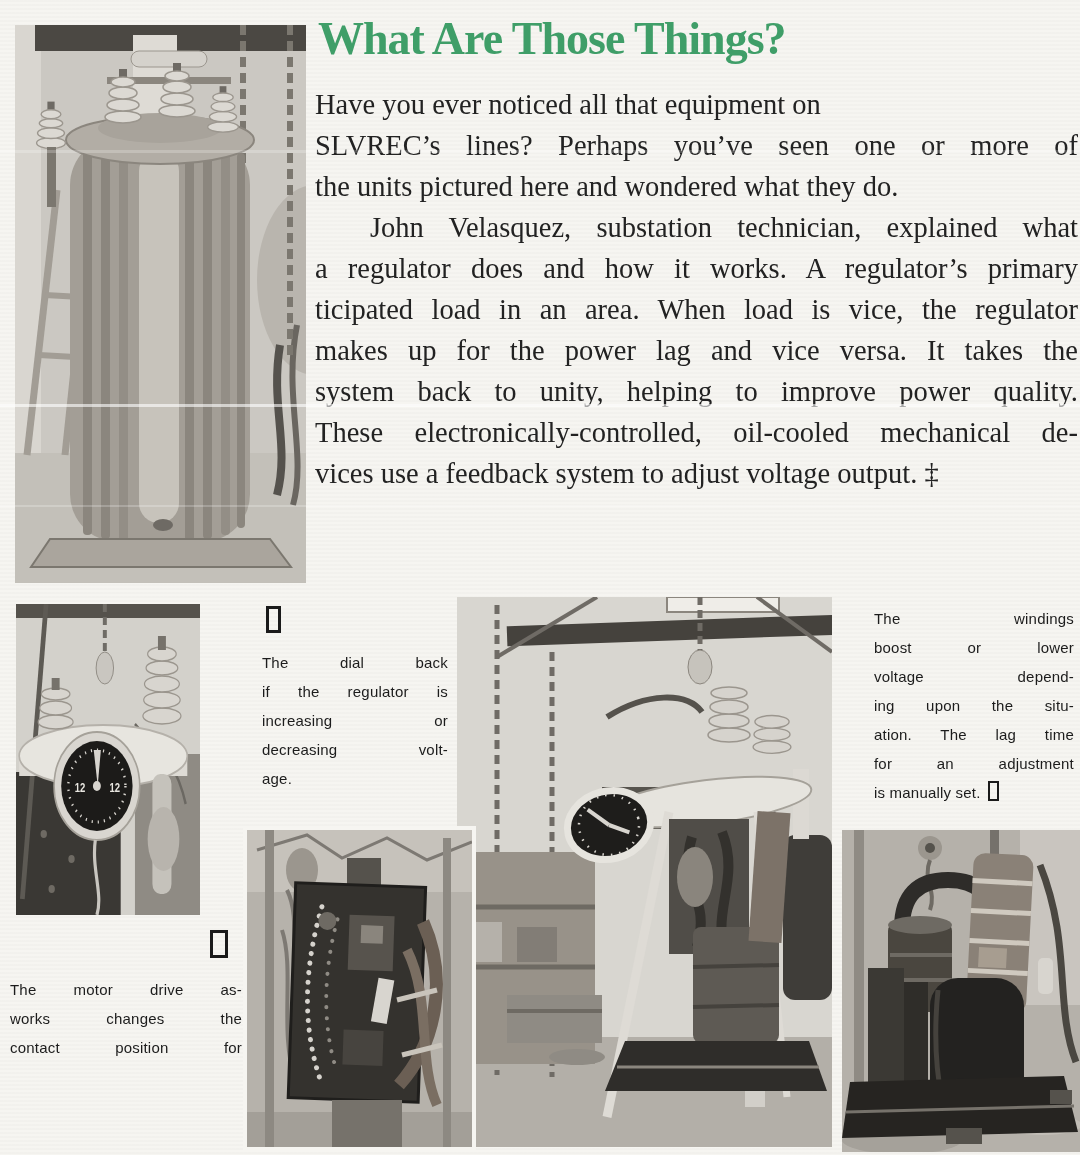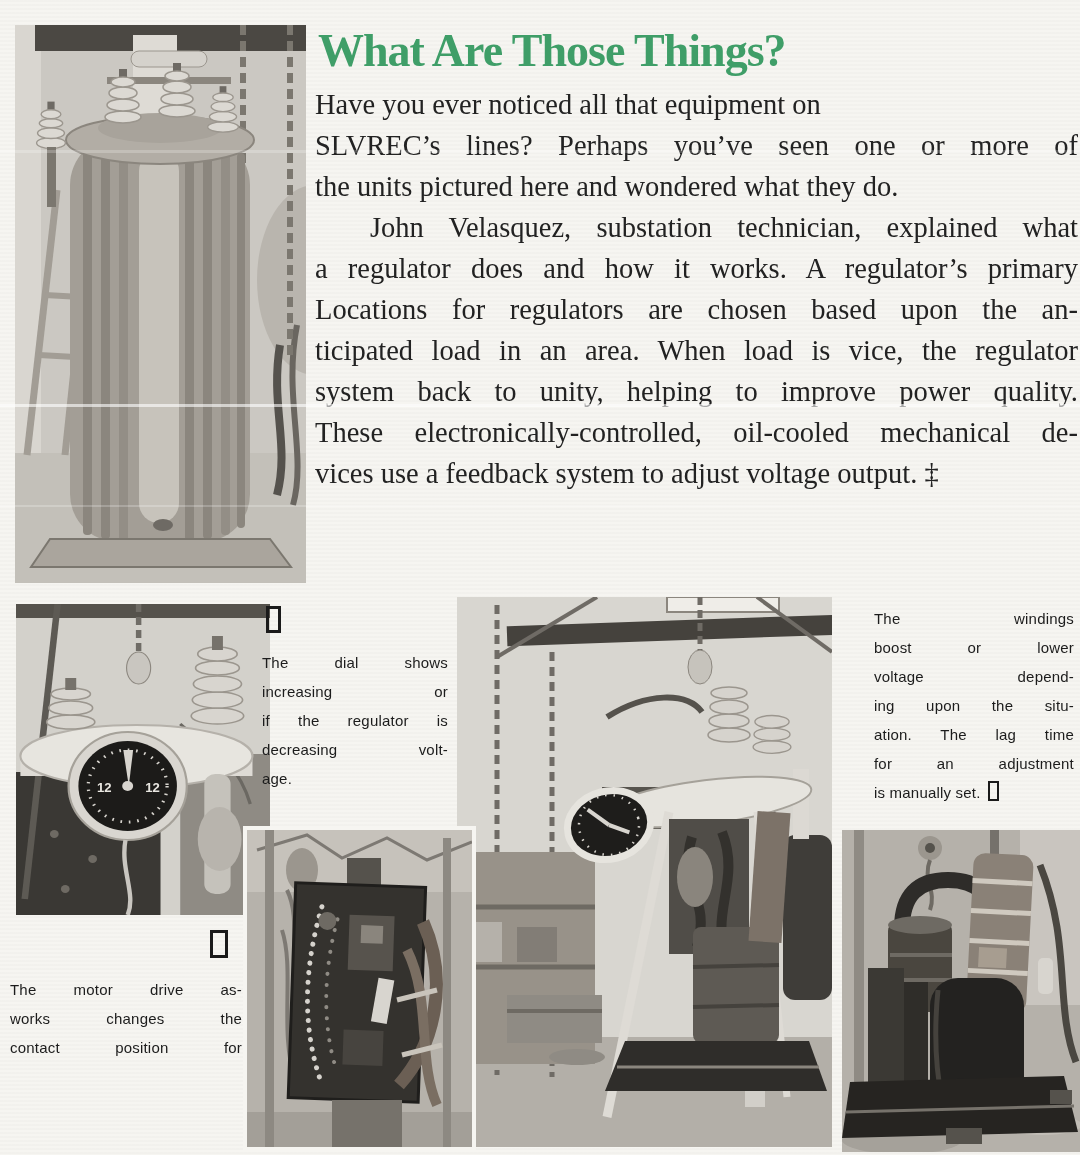--- a/index.html
+++ b/index.html
@@ -93,36 +93,36 @@
             <ellipse cy="-32" rx="11" ry="5"></ellipse>
         </g>
       </g>
       <rect x="32" y="122" width="9" height="60" fill="#7b776f"></rect>
 
       <polygon points="35,514 255,514 276,542 16,542" fill="#aaa59d" stroke="#7b776f" stroke-width="2"></polygon>
       <ellipse cx="148" cy="500" rx="10" ry="6" fill="#6e6a64"></ellipse>
     </svg>
   </div>
 
-  <div class="abs title" style="left:318px;top:28px;">What Are Those Things?</div>
+  <div class="abs title" style="left:318px;top:16px;">What Are Those Things?</div>
 
   <div class="abs body-text" style="left:315px;top:84px;width:763px;">
       <div class="ln">Have you ever noticed all that equipment on</div>
       <div class="ln just">SLVREC’s lines? Perhaps you’ve seen one or more of</div>
       <div class="ln">the units pictured here and wondered what they do.</div>
       <div class="ln just ind">John Velasquez, substation technician, explained what</div>
       <div class="ln just">a regulator does and how it works. A regulator’s primary</div>
-      <div class="ln just">Locations for regulators are chosen based upon the an-</div>
       <div class="ln just">ticipated load in an area. When load is vice, the regulator</div>
+      <div class="ln just">makes up for the power lag and vice versa. It takes the</div>
       <div class="ln just">system back to unity, helping to improve power quality.</div>
       <div class="ln just">These electronically-controlled, oil-cooled mechanical de-</div>
       <div class="ln">vices use a feedback system to adjust voltage output. ‡</div>
     </div>
 
-  <div class="photo" style="left:16px;top:604px;width:254px;height:311px;" aria-label="Top of regulator showing position-indicator dial and bushings">
+  <div class="photo" style="left:16px;top:604px;width:184px;height:311px;" aria-label="Top of regulator showing position-indicator dial and bushings">
     <svg viewBox="0 0 232 311" preserveAspectRatio="none">
       <rect width="232" height="311" fill="#d3d1cb"></rect>
       <rect width="232" height="14" fill="#55524c"></rect>
       <rect x="150" y="150" width="82" height="161" fill="#8f8b84"></rect>
       <rect x="0" y="168" width="132" height="143" fill="#3a3834"></rect>
       <circle cx="35" cy="230" r="4" fill="#6e6a63"></circle>
         <circle cx="70" cy="255" r="4" fill="#6e6a63"></circle>
       <circle cx="45" cy="285" r="4" fill="#6e6a63"></circle>
       <line x1="38" y1="0" x2="8" y2="295" stroke="#5d5a54" stroke-width="6"></line>
       <line x1="112" y1="0" x2="112" y2="48" stroke="#6f6c66" stroke-width="5" stroke-dasharray="8 5"></line>
@@ -158,23 +158,23 @@
       <text x="118" y="188" font-family="Liberation Sans, sans-serif" font-size="12" font-weight="bold" fill="#e8e6e0">12</text>
       <polygon points="98,146 107,146 103,182" fill="#d8d5cf"></polygon>
       <circle cx="102" cy="182" r="5" fill="#d8d5cf"></circle>
       <path d="M100,236 C95,265 110,290 102,311" stroke="#c9c6c0" stroke-width="4" fill="none"></path>
     </svg>
   </div>
 
   <div class="abs" style="left:262px;top:606px;width:186px;">
     <div class="tofu tofu-block" style="left:4px;top:0;width:15px;height:27px;border-width:3px;"></div>
     <div class="caption" style="margin-top:42px;">
-        <div class="ln just">The dial shows</div>
+        <div class="ln just">The dial back</div>
+        <div class="ln just">if the regulator is</div>
         <div class="ln just">increasing  or</div>
-        <div class="ln just">if the regulator is</div>
         <div class="ln just">decreasing volt-</div>
         <div class="ln">age.</div>
       </div>
   </div>
 
   <div class="photo" style="left:457px;top:597px;width:375px;height:550px;" aria-label="Regulator suspended from hoist in workshop">
     <svg viewBox="0 0 375 550" preserveAspectRatio="none">
       <rect width="375" height="550" fill="#d8d6d0"></rect>
       <rect y="440" width="375" height="110" fill="#b3afa8"></rect>
       <g transform="rotate(-2 200 35)">

